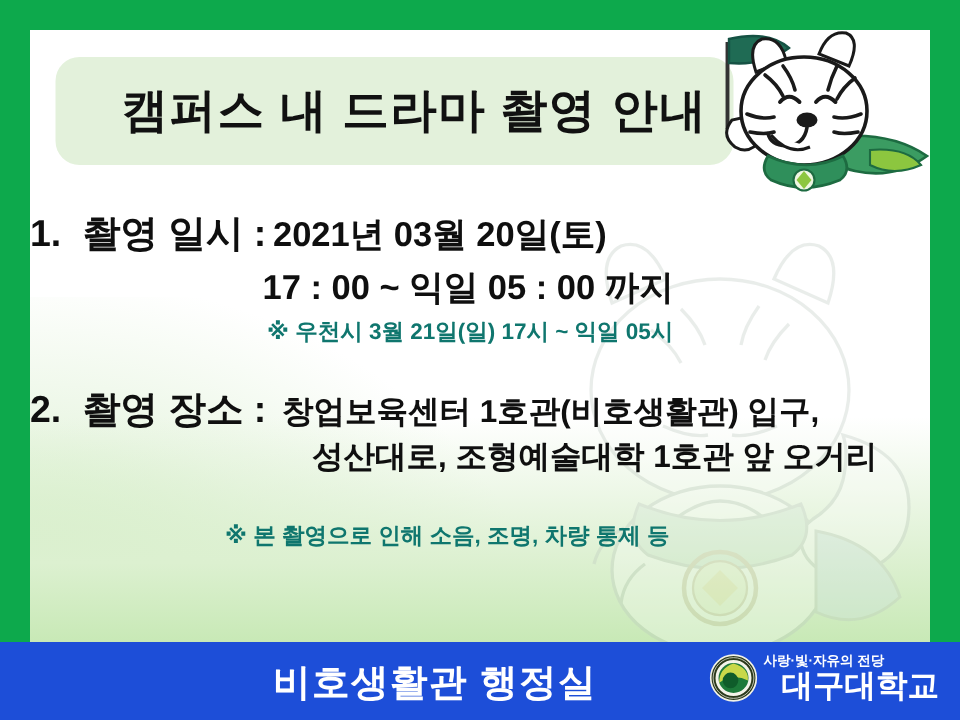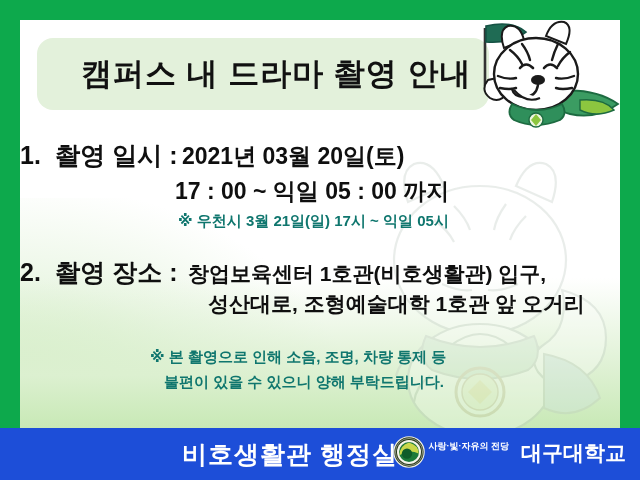--- a/index.html
+++ b/index.html
@@ -72,21 +72,21 @@
     display:flex;align-items:center;justify-content:center;
   }
   .footer-text{
     font-size:25px;font-weight:bold;color:#ffffff;letter-spacing:1px;
     margin-right:60px;
   }
   .logo-wrap{
     position:absolute;right:14px;top:8px;display:flex;align-items:center;
   }
   .logo-emblem{width:32px;height:32px;margin-right:4px;}
-  .logo-txt{display:flex;line-height:1;}
+  .logo-txt{display:flex;flex-direction:column;line-height:1;}
   .logo-tag{font-size:9px;color:#ffffff;font-weight:bold;margin-bottom:2px;letter-spacing:0px;}
   .logo-name{font-size:21px;color:#ffffff;font-weight:bold;letter-spacing:0px;margin-left:12px;}
 </style>
 </head>
 <body>
 
 <div id="poster">
 
   <div id="panel">
 
@@ -178,21 +178,20 @@
       <div class="line sub-note" id="l3">※ 우천시 3월 21일(일) 17시 ~ 익일 05시</div>
 
       <div class="line" id="l4">
         <span class="item-num">2.</span>
         <span class="item-label" style="margin-left:10px;">촬영 장소 :</span>
         <span class="item-value-sm" style="margin-left:6px;">창업보육센터 1호관(비호생활관) 입구,</span>
       </div>
       <div class="line item-value-sm" id="l5">성산대로, 조형예술대학 1호관 앞 오거리</div>
 
       <div class="line foot-note" id="n1">※ 본 촬영으로 인해 소음, 조명, 차량 통제 등</div>
-      <div class="line foot-note" id="n2">불편이 있을 수 있으니 양해 부탁드립니다.</div>
 
     </div>
   </div>
 
   <div id="footer">
     <span class="footer-text">비호생활관 행정실</span>
 
     <div class="logo-wrap">
       <svg class="logo-emblem" viewBox="0 0 40 40">
         <circle cx="20" cy="20" r="19" fill="#2b3a1c" stroke="#f2f2e6" stroke-width="1.4"></circle>

